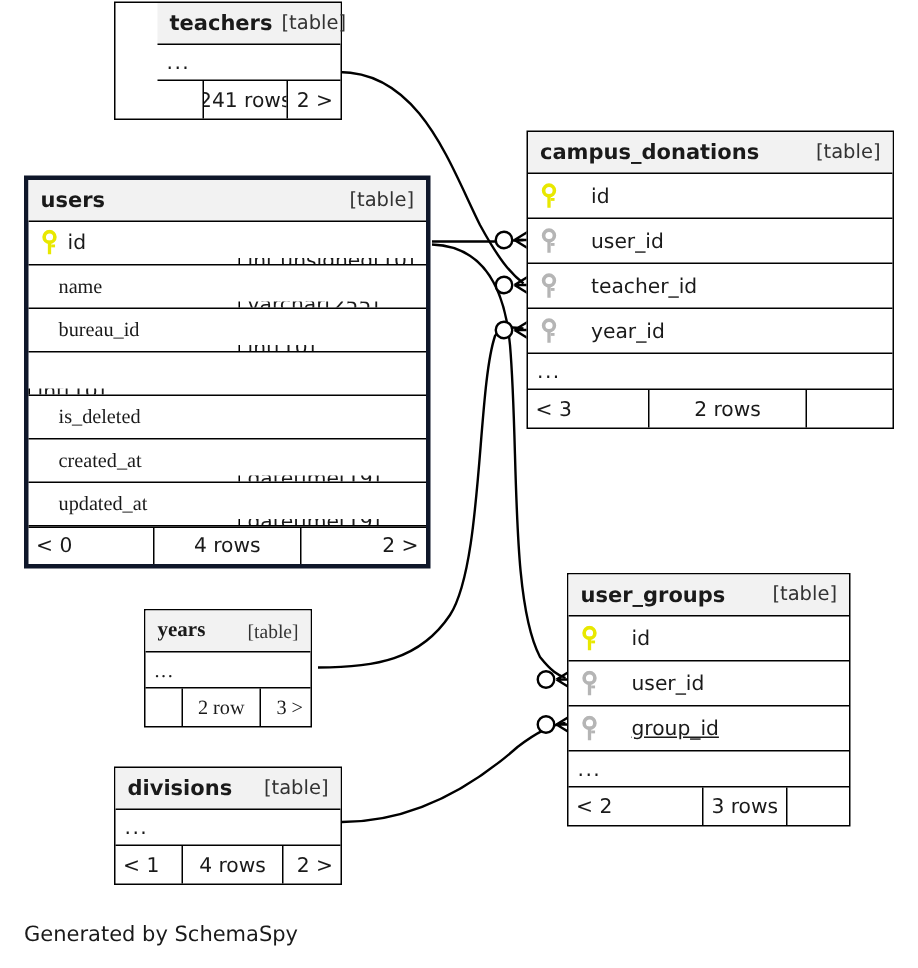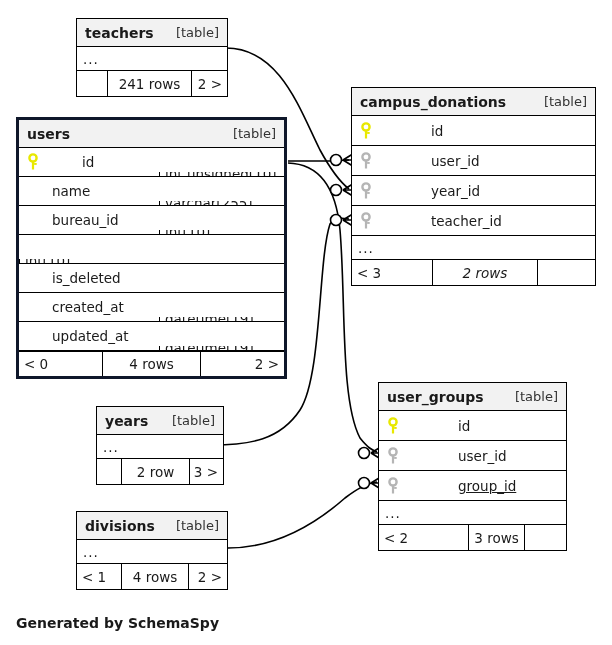--- a/index.html
+++ b/index.html
@@ -70,35 +70,35 @@
     border-bottom: none;
   }
   .col-name {
     display: flex;
     align-items: center;
     box-sizing: border-box;
     padding-left: 6px;
     font-size: 13.5px;
     white-space: nowrap;
     overflow: hidden;
-    gap: 37px;
   }
   .col-type {
     display: flex;
     align-items: center;
     box-sizing: border-box;
     border-left: 1px solid #000000;
     padding-left: 5px;
     font-size: 13.5px;
     white-space: nowrap;
     overflow: hidden;
     margin-top: 24px;
   }
   .col-name.nokey {
-    padding-left: 33px;
+    padding-left: 20px;
+    font-family: Liberation Serif, serif;
   }
 
   .keyicon {
     width: 16px;
     height: 18px;
     margin-right: 4px;
     flex: 0 0 16px;
     display: block;
   }
 
@@ -138,21 +138,20 @@
   }
 
   #footer-note {
     position: absolute;
     left: 16px;
     top: 615px;
     font-size: 14px;
     color: #1a1a1a;
     white-space: nowrap;
     z-index: 2;
-    font-weight: bold;
   }
 </style>
 </head>
 <body>
 
 <svg id="edge-layer" viewBox="0 0 612 645" width="612" height="645">
   <defs>
     <g id="crowfoot-proto">
       <circle cx="0" cy="0" r="5.5" fill="#ffffff" stroke="#000000" stroke-width="1.6"></circle>
       <path d="M 7,0 L 20,-8 M 7,0 L 20,0 M 7,0 L 20,8 M 20,-8 L 20,8" stroke="#000000" stroke-width="1.7" fill="none"></path>
@@ -183,21 +182,21 @@
     </g>
 
   <g transform="translate(364,453)">
       <use href="#crowfoot-proto"></use>
     </g>
   <g transform="translate(364,483)">
       <use href="#crowfoot-proto"></use>
     </g>
 </svg>
 
-<div class="table-box" style="left:76px; top:18px; width:152px;">
+<div class="table-box" style="left:76px; top:1px; width:152px;padding-left:28px;">
   <div class="tbl-header">
     <span class="tbl-name">teachers</span>
     <span class="tbl-tag">[table]</span>
   </div>
   <div class="ellipsis-row">...</div>
   <div class="tbl-footer">
     <div class="foot-cell" style="width:30px;"></div>
     <div class="foot-cell mid" style="flex:1;">241 rows</div>
     <div class="foot-cell right" style="width:35px;">2 &gt;</div>
   </div>
@@ -284,40 +283,40 @@
     </div>
   </div>
 
   <div class="col-row" style="height:30px;">
     <div class="col-name" style="flex:1;">
       <svg class="keyicon" viewBox="0 0 16 18">
         <circle cx="8" cy="5" r="3.6" fill="none" stroke="#b5b5b5" stroke-width="2.4"></circle>
         <rect x="6.9" y="7.5" width="2.2" height="9" fill="#b5b5b5"></rect>
         <rect x="9.1" y="10" width="2.6" height="1.9" fill="#b5b5b5"></rect>
       </svg>
+      <span style="padding-left:16px;">teacher_id</span>
+    </div>
+  </div>
+
+  <div class="col-row" style="height:30px;">
+    <div class="col-name" style="flex:1;">
+      <svg class="keyicon" viewBox="0 0 16 18">
+        <circle cx="8" cy="5" r="3.6" fill="none" stroke="#b5b5b5" stroke-width="2.4"></circle>
+        <rect x="6.9" y="7.5" width="2.2" height="9" fill="#b5b5b5"></rect>
+        <rect x="9.1" y="10" width="2.6" height="1.9" fill="#b5b5b5"></rect>
+      </svg>
       <span style="padding-left:16px;">year_id</span>
     </div>
   </div>
 
-  <div class="col-row" style="height:30px;">
-    <div class="col-name" style="flex:1;">
-      <svg class="keyicon" viewBox="0 0 16 18">
-        <circle cx="8" cy="5" r="3.6" fill="none" stroke="#b5b5b5" stroke-width="2.4"></circle>
-        <rect x="6.9" y="7.5" width="2.2" height="9" fill="#b5b5b5"></rect>
-        <rect x="9.1" y="10" width="2.6" height="1.9" fill="#b5b5b5"></rect>
-      </svg>
-      <span style="padding-left:16px;">teacher_id</span>
-    </div>
-  </div>
-
   <div class="ellipsis-row">...</div>
 
   <div class="tbl-footer">
     <div class="foot-cell" style="width:80px;">&lt; 3</div>
-    <div class="foot-cell mid" style="flex:1;font-style:italic;">2 rows</div>
+    <div class="foot-cell mid" style="flex:1;">2 rows</div>
     <div class="foot-cell right" style="width:57px;"></div>
   </div>
 </div>
 
 <div class="table-box" style="left:378px; top:382px; width:189px;">
   <div class="tbl-header">
     <span class="tbl-name">user_groups</span>
     <span class="tbl-tag">[table]</span>
   </div>
 
@@ -356,21 +355,21 @@
 
   <div class="ellipsis-row">...</div>
 
   <div class="tbl-footer">
     <div class="foot-cell" style="width:58px;">&lt; 2</div>
     <div class="foot-cell mid" style="flex:1;margin-left:31px;">3 rows</div>
     <div class="foot-cell right" style="width:41px;"></div>
   </div>
 </div>
 
-<div class="table-box" style="left:96px; top:406px; width:128px;">
+<div class="table-box" style="left:96px; top:406px; width:112px;font-family:Liberation Serif, serif;">
   <div class="tbl-header">
     <span class="tbl-name">years</span>
     <span class="tbl-tag">[table]</span>
   </div>
   <div class="ellipsis-row">...</div>
   <div class="tbl-footer">
     <div class="foot-cell" style="width:24px;"></div>
     <div class="foot-cell mid" style="flex:1;">2 row</div>
     <div class="foot-cell right" style="width:33px;">3 &gt;</div>
   </div>

